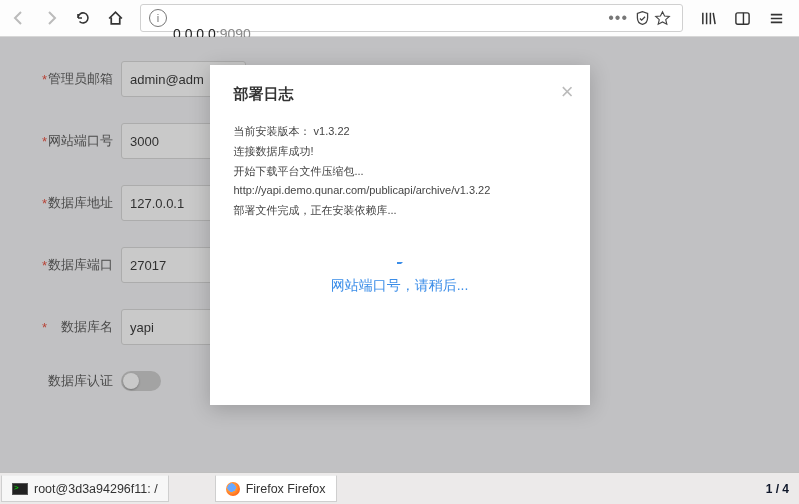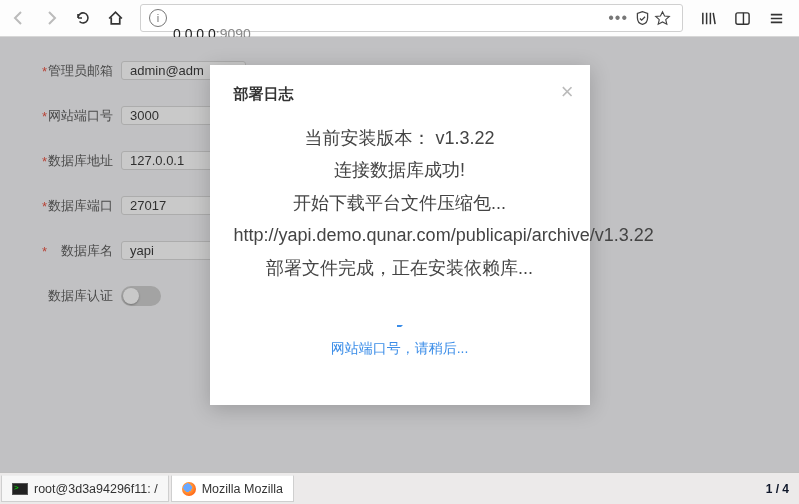--- a/index.html
+++ b/index.html
@@ -14,35 +14,35 @@
   .urlbar .dots { color: #777; margin: 0 6px; letter-spacing: 1px; }
   .urlbar .shield, .urlbar .star { width: 20px; color: #555; text-align: center; }
   .right-icons { display: flex; gap: 4px; padding-right: 4px; }
 
   .viewport { position: absolute; top: 37px; left: 0; right: 0; bottom: 32px; background: #f5f5f7; overflow: hidden; }
 
   .form-area { padding: 24px 0 0 0; }
   .form-row { display: flex; align-items: center; margin-bottom: 26px; margin-left: 16px; }
   .form-label { width: 105px; text-align: right; padding-right: 8px; font-size: 13px; color: #555; position: relative; }
   .form-label.required::before { content:"*"; color:#e74c3c; position:absolute; left: 26px; top: 2px; }
-  .form-input { width: 125px; height: 19px; border: 1px solid #d8d8d8; border-radius: 3px; padding: 7px 8px; font-size: 13px; color: #333; background:#fff; }
+  .form-input { width: 125px; height: 36px; border: 1px solid #d8d8d8; border-radius: 3px; padding: 7px 8px; font-size: 13px; color: #333; background:#fff; }
   .toggle { width: 40px; height: 20px; background: #ccc; border-radius: 10px; position: relative; }
   .toggle::after { content:""; position:absolute; width:16px; height:16px; background:#fff; border-radius:50%; top:2px; left:2px; box-shadow:0 1px 2px rgba(0,0,0,.3);}
   .deploy-btn { margin-left: 109px; background: #3b8de8; color: #fff; border: none; padding: 8px 20px; border-radius: 3px; font-size: 13px; }
 
   .modal-overlay { position: absolute; inset: 0; background: rgba(40,40,40,.25); display:flex; align-items:flex-start; justify-content:center; }
   .modal { width: 380px; background: #fff; border-radius: 0; margin-top: 28px; box-shadow: 0 4px 20px rgba(0,0,0,.2); padding: 20px 24px; position: relative; min-height: 340px; }
   .modal-title { font-size: 15px; font-weight: 600; color: #333; margin-bottom: 18px; }
   .modal-close { position:absolute; top:14px; right:16px; font-size:22px; color:#bbb; cursor:pointer; }
-  .log-body { font-size: 18px; color: #444; line-height: 1.8; text-align: center; }
+  .log-body { font-size: 11px; color: #444; line-height: 1.8; }
   .log-link { color: #444; }
   .loading { text-align: center; margin-top: 40px; font-size: 14px; color: #3b8de8; }
   .spinner { display:inline-block; width:6px; height:6px; border-top:2px solid #3b8de8; border-right:2px solid transparent; margin-bottom:6px; }
 
-  .taskbar { position:absolute; bottom:0; left:0; right:0; height:32px; background:#eceaea; border-top:1px solid #bfbfbf; display:flex; align-items:stretch; }
+  .taskbar { position:absolute; bottom:0; left:0; right:0; height:32px; background:#eceaea; border-top:1px solid #bfbfbf; display:flex; align-items:stretch;gap:44px; }
   .task-item { display:flex; align-items:center; padding:0 10px; border:1px solid #cfcfcf; border-top-color:#eee; margin:2px 1px; background:#f7f7f7; font-size:12.5px; color:#333; gap:6px; }
   .task-item.active { background:#fff; }
   .term-icon { width:16px; height:12px; background:#222; border:1px solid #555; display:inline-block; position:relative;}
   .term-icon::after{content:">";color:#0f0;font-size:8px;position:absolute;left:1px;top:-1px;}
   .ff-icon { width:14px; height:14px; border-radius:50%; background: radial-gradient(circle at 40% 40%, #6aa8ff 35%, #ff9a3d 36%, #ff6a1a 70%); display:inline-block;}
   .page-ind { margin-left:auto; padding:0 10px; display:flex; align-items:center; font-size:12px; color:#0f172a;font-weight:bold; }
   .watermark { position:absolute; right:54px; bottom:12px; font-size:12px; color:#bdbdbd; }
 
   svg { display:block; }
 </style>
@@ -154,16 +154,16 @@
 
 <div class="watermark">@51CTO博</div>
 
 <div class="taskbar">
   <div class="task-item">
     <span class="term-icon"></span>
     <span>root@3d3a94296f11: /</span>
   </div>
   <div class="task-item active">
     <span class="ff-icon"></span>
-    <span>Mozilla Mozilla</span>
+    <span>Firefox Firefox</span>
   </div>
   <div class="page-ind">1 / 4</div>
 </div>
 
 </body></html>

